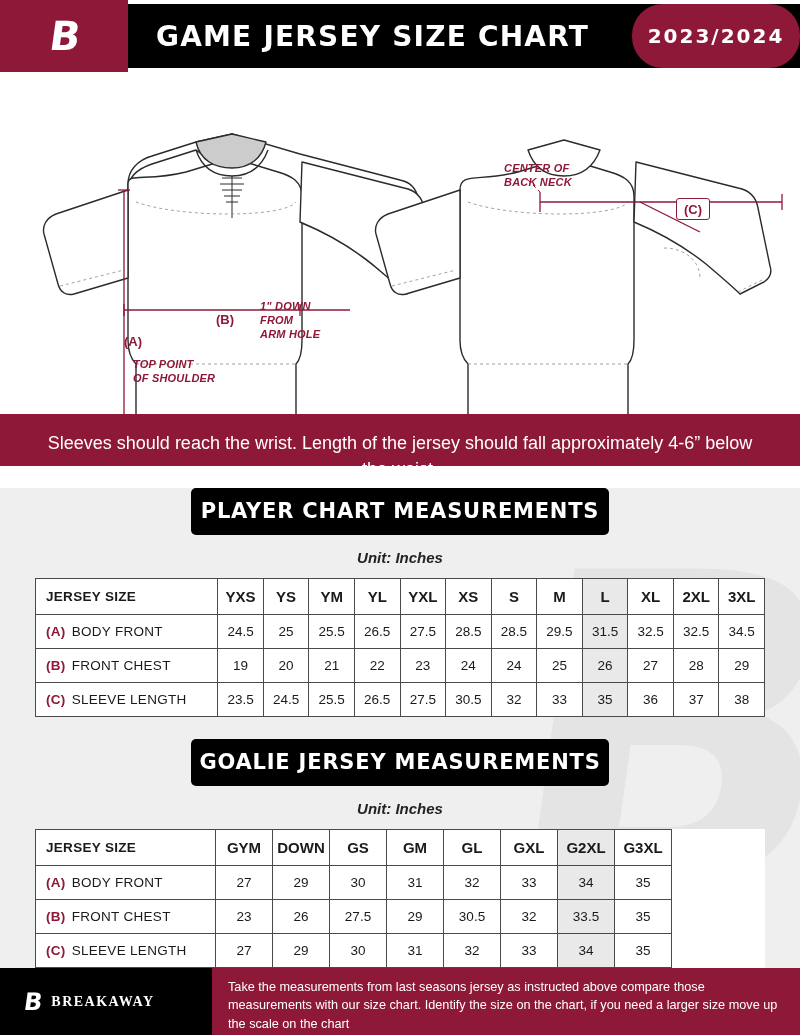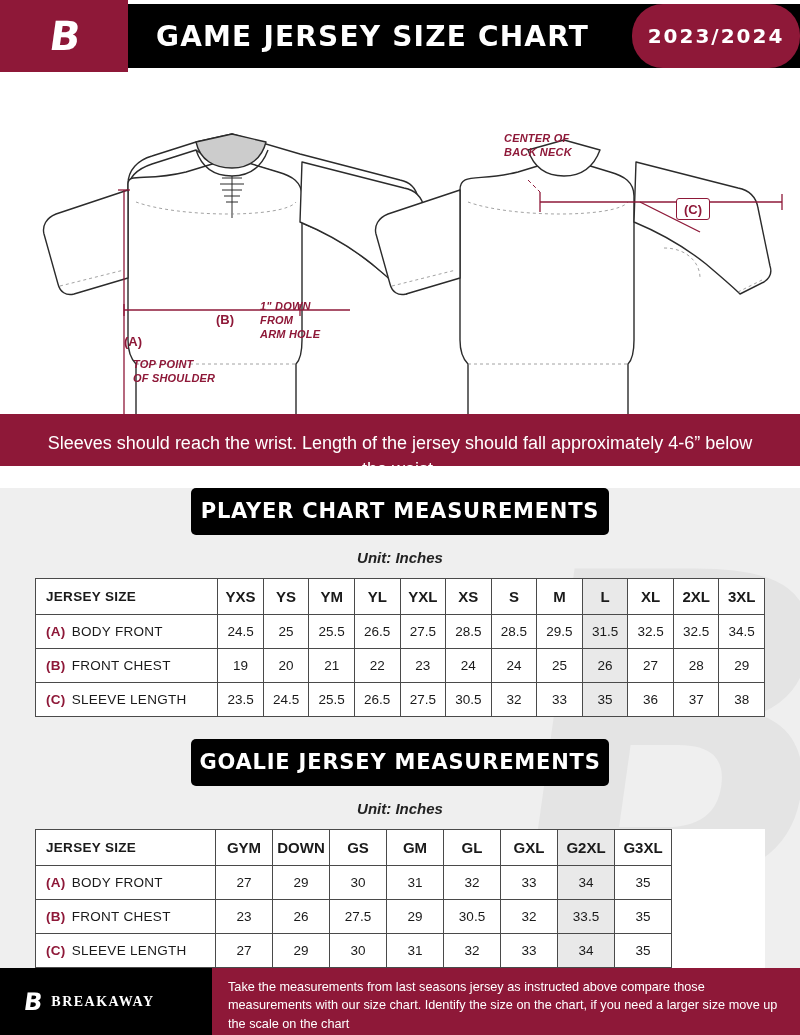--- a/index.html
+++ b/index.html
@@ -297,21 +297,21 @@
       <path d="M528 108 L540 120"></path>
     </g>
   </svg>
 
   <div class="letter" style="left:124px; top:262px;">(A)</div>
   <div class="letter" style="left:216px; top:240px;">(B)</div>
   <div class="letter" style="left:684px; top:132px; color:#8e1838;">(C)</div>
   <div style="position:absolute;left:676px;top:126px;width:34px;height:22px;border:1.4px solid #8e1838;border-radius:3px;background:#ffffff;"></div>
   <div class="letter" style="left:684px; top:130px; z-index:2;">(C)</div>
 
-  <div class="callout" style="left:504px; top:60px; white-space:pre-line;font-style:italic;">CENTER OF
+  <div class="callout" style="left:504px; top:90px; white-space:pre-line;font-style:italic;">CENTER OF
 BACK NECK</div>
   <div class="callout" style="left:260px; top:228px; white-space:pre-line;">1" DOWN
 FROM
 ARM HOLE</div>
   <div class="callout" style="left:133px; top:286px; white-space:pre-line;">TOP POINT
 OF SHOULDER</div>
 </div>
 
 <div class="notebar">Sleeves should reach the wrist. Length of the jersey should fall approximately 4-6” below the waist.</div>
 

